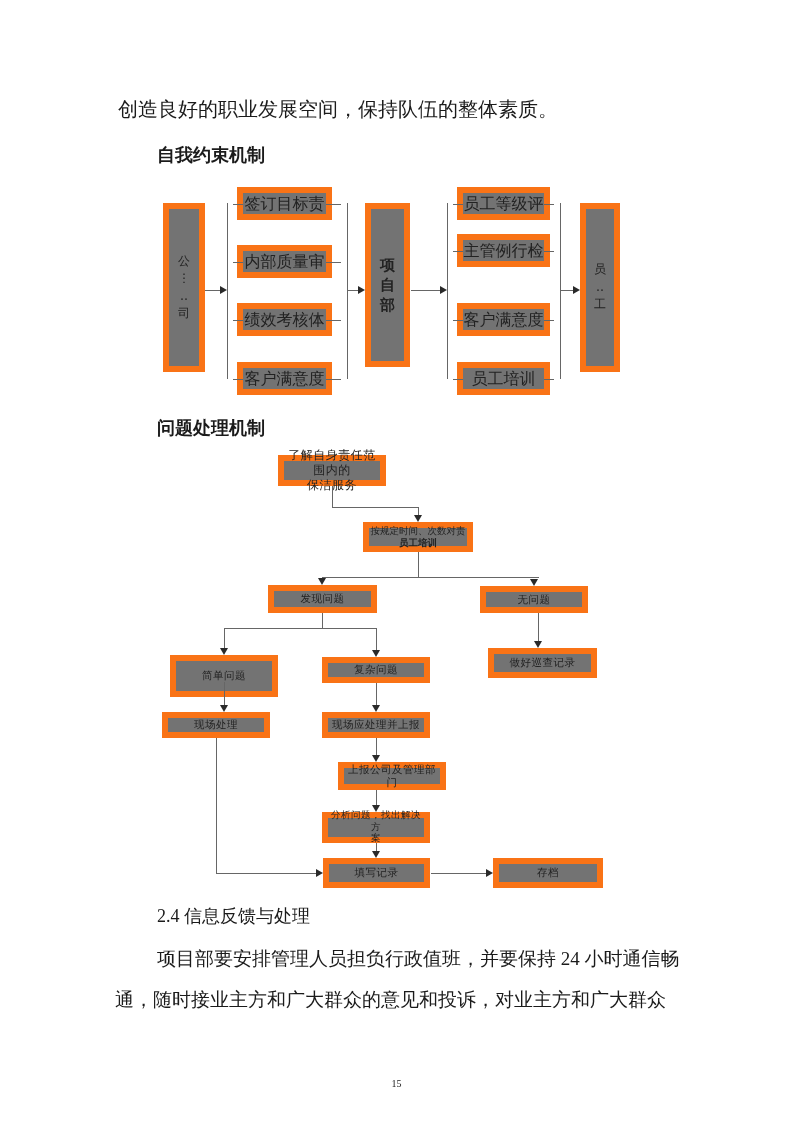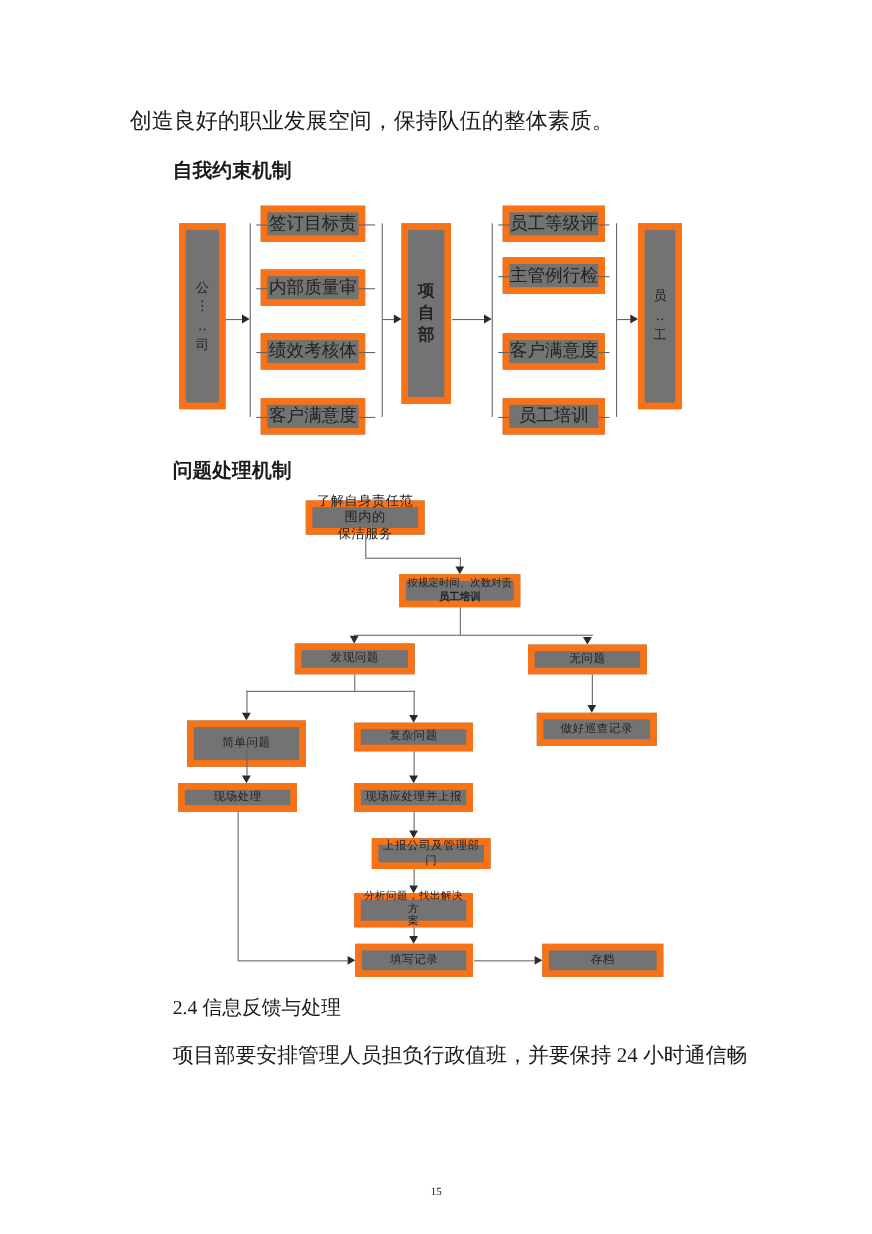--- a/index.html
+++ b/index.html
@@ -145,15 +145,16 @@
     <div class="hl" style="left:216px;top:423px;width:100px;"></div>
     <div class="ar" style="left:316px;top:419px;"></div>
 
     <div class="hl" style="left:431px;top:423px;width:55px;"></div>
     <div class="ar" style="left:486px;top:419px;"></div>
     <div class="fbox sm" style="left:493px;top:408px;width:110px;height:30px;">存档</div>
   </div>
 
   <div class="txt sec">2.4 信息反馈与处理</div>
   <div class="txt body1">项目部要安排管理人员担负行政值班，并要保持 24 小时通信畅</div>
+  <div class="txt body2">通，随时接业主方和广大群众的意见和投诉，对业主方和广大群众</div>
   <div class="pagenum">15</div>
 
 </div>
 
 </body></html>

